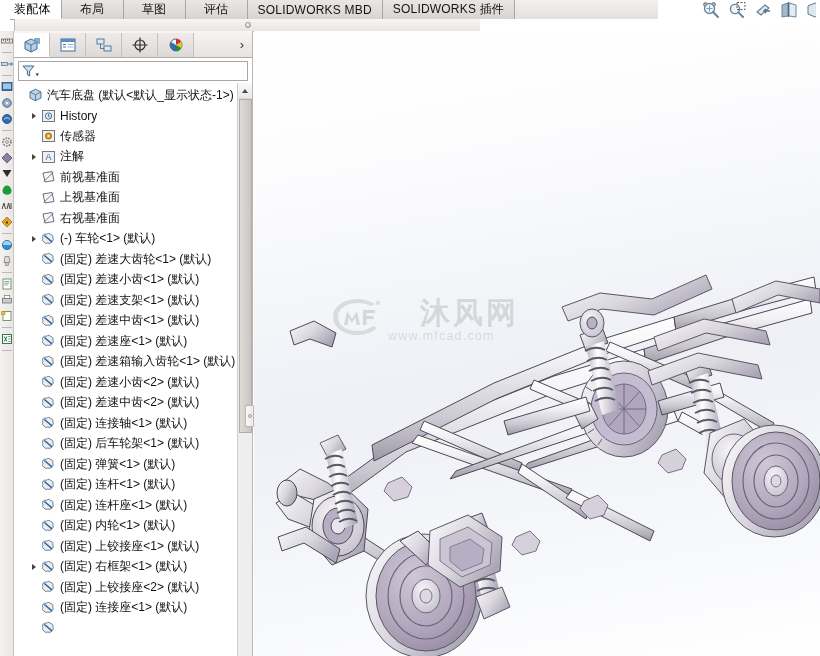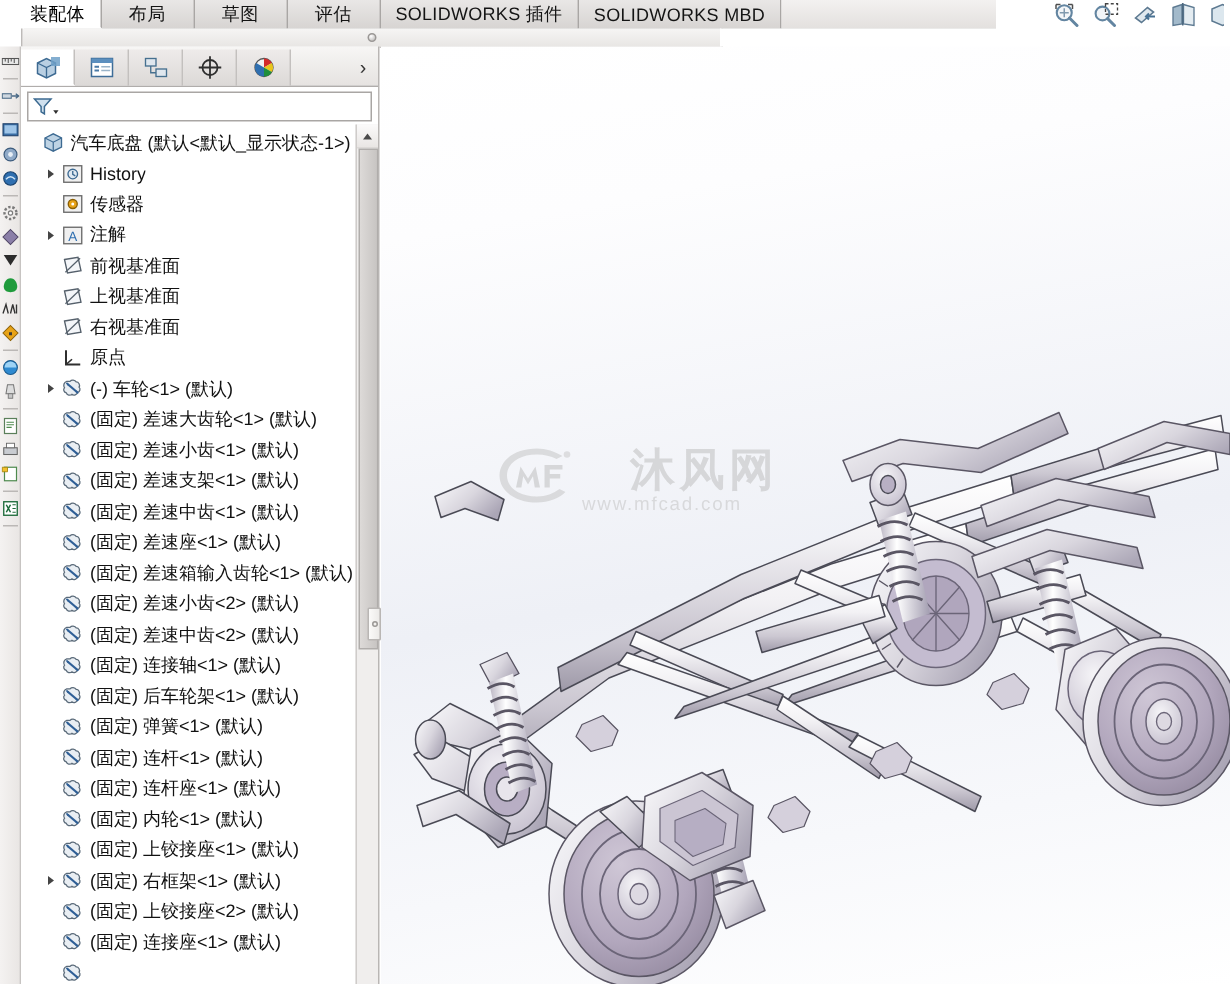--- a/index.html
+++ b/index.html
@@ -6,21 +6,21 @@
   body{
     width:820px;height:656px;overflow:hidden;
     font-family:"Liberation Sans","DejaVu Sans",sans-serif;
     font-size:12px;color:#111;background:#fff;
     -webkit-font-smoothing:antialiased;
   }
   #app{position:relative;width:820px;height:656px;overflow:hidden;background:#fff;}
 
   
   .tabrow{
-    position:absolute;left:16px;top:0;width:648px;height:19px;
+    position:absolute;left:10px;top:0;width:648px;height:19px;
     background:linear-gradient(#fdfdfd,#eceaea);
     border-bottom:1px solid #9c9c9c;
     display:flex;align-items:stretch;
   }
   .tab{
     display:flex;align-items:center;justify-content:center;
     padding:0 10px;height:19px;box-sizing:border-box;
     background:linear-gradient(#e9e7e6,#d7d4d2);
     border-right:1px solid #a9a6a4;
     font-size:12px;color:#141414;white-space:nowrap;
@@ -189,24 +189,24 @@
     <div class="tab" style="width:62px">
         <span>布局</span>
       </div>
     <div class="tab" style="width:62px">
         <span>草图</span>
       </div>
     <div class="tab" style="width:62px">
         <span>评估</span>
       </div>
     <div class="tab">
+        <span>SOLIDWORKS MBD</span>
+      </div>
+    <div class="tab">
         <span>SOLIDWORKS 插件</span>
-      </div>
-    <div class="tab">
-        <span>SOLIDWORKS MBD</span>
       </div>
     <div class="tabfill"></div>
   </div>
 
   <div class="topicons">
     <div class="topicon">
       <svg width="19" height="18" viewBox="0 0 19 18">
         <circle cx="7.5" cy="7.5" r="5" fill="#f4f6f8" stroke="#5b7f9c" stroke-width="1.4"></circle>
         <path d="M11 11 L16 16" stroke="#5b7f9c" stroke-width="2" stroke-linecap="round"></path>
         <path d="M4.5 7.5h6M7.5 4.5v6" stroke="#7b95aa" stroke-width="1"></path>
@@ -450,30 +450,20 @@
           <span class="arrow"></span>
           <span class="ticon">
             <svg width="17" height="16" viewBox="0 0 17 16">
                 <path d="M3 4 L12 2.5 L14 11.5 L5 13 Z" fill="#f4f6f9" stroke="#55606b" stroke-width="0.9"></path>
                 <path d="M3.6 12.5 L13.4 3.2" stroke="#55606b" stroke-width="0.8"></path>
               </svg>
           </span>
           <span class="lbl">右视基准面</span>
         </div>
 
-        <div class="row indent1">
-          <span class="arrow"></span>
-          <span class="ticon">
-            <svg width="17" height="16" viewBox="0 0 17 16">
-                <path d="M4 2.5 L4 12 L13.5 12" stroke="#2f2f2f" stroke-width="1.3" fill="none"></path>
-                <path d="M4 12 L8 8.5" stroke="#2f2f2f" stroke-width="1.1"></path>
-              </svg>
-          </span>
-          <span class="lbl">原点</span>
-        </div>
 
         <div class="row indent1">
           <span class="arrow has"></span>
           <span class="ticon">
             <svg width="17" height="16" viewBox="0 0 17 16">
                 <path d="M4.5 3.2 C2.6 3.8 2 6 3 7.6 C1.9 8.6 2.6 10.6 4.2 10.9 C4.6 12.4 6.7 13 7.9 11.9 C9.2 13 11.4 12.2 11.6 10.6 C13.3 10.3 13.9 8.2 12.7 7.1 C13.6 5.6 12.5 3.6 10.8 3.6 C10 2.2 7.7 2 6.7 3.2 Z" fill="#e9eef3" stroke="#5a6a79" stroke-width="0.85"></path>
                 <path d="M5 5 L11.5 10.5" stroke="#2f5f96" stroke-width="1.5"></path>
                 <path d="M4.3 4.3 L5.8 5.8 M10.6 9.8 L12.2 11.3" stroke="#2f5f96" stroke-width="1.1"></path>
               </svg>
           </span>

